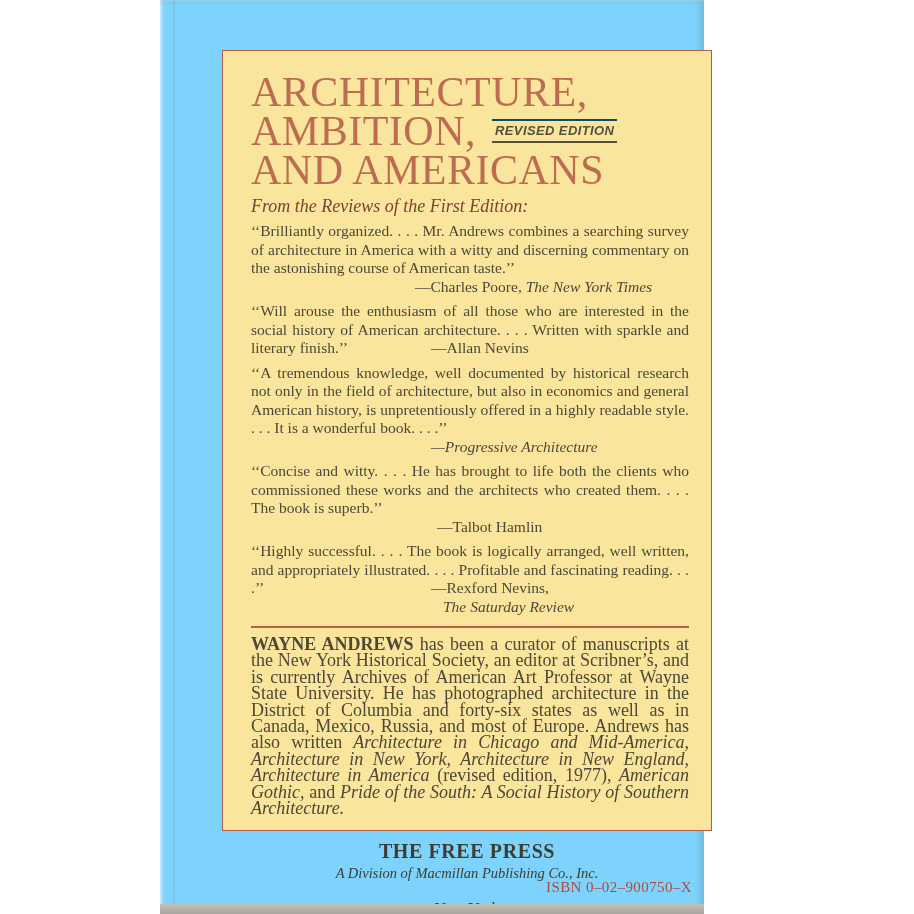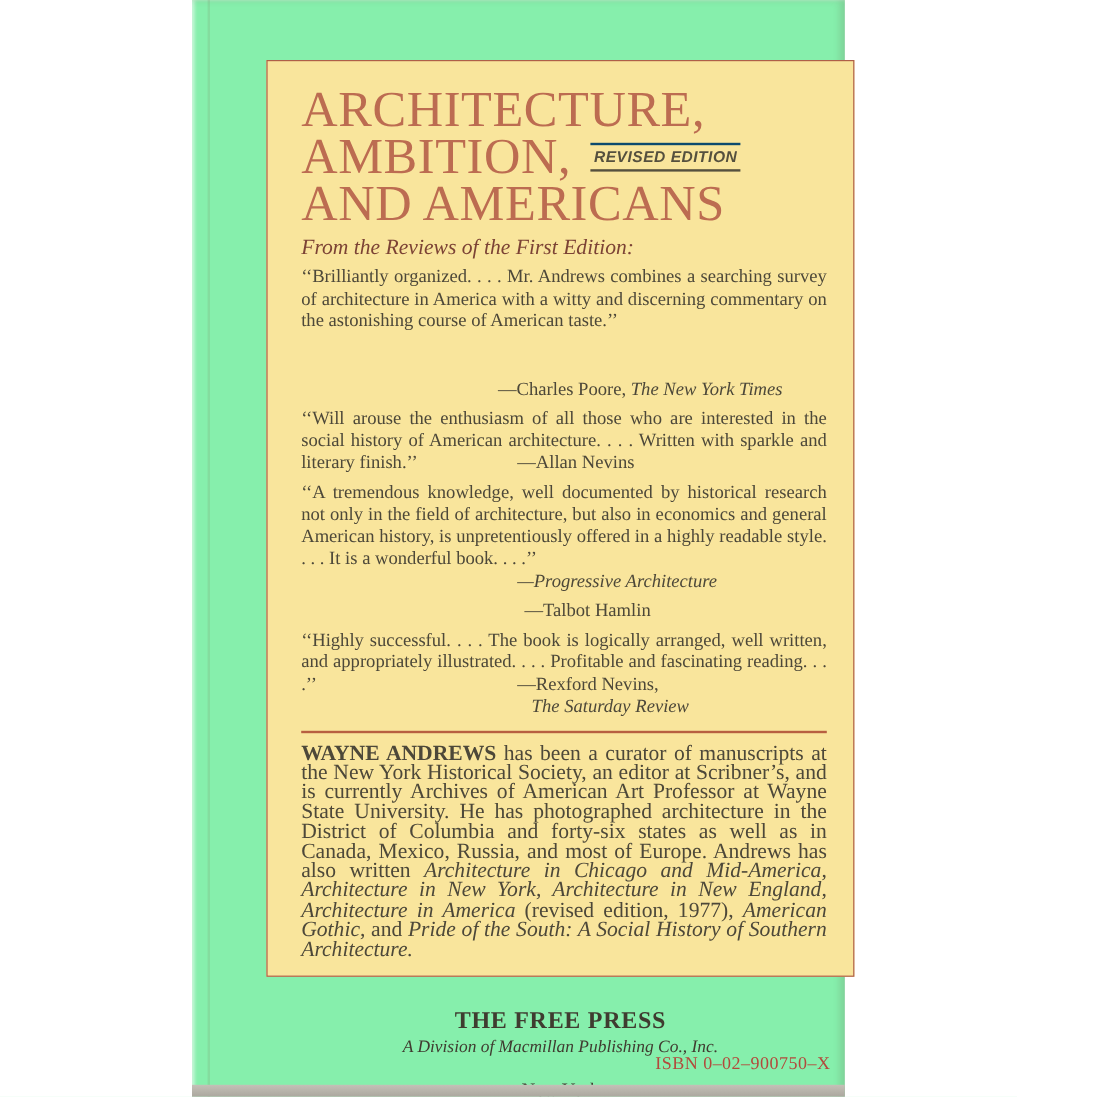--- a/index.html
+++ b/index.html
@@ -8,21 +8,21 @@
     background: #ffffff;
     font-family: "Liberation Serif", serif;
     overflow: hidden;
   }
   .page { position: relative; width: 914px; height: 914px; background: #ffffff; }
 
   
   .cover {
     position: absolute; left: 160px; top: 0;
     width: 544px; height: 914px;
-    background: #86efac;
+    background: #7dd3fc;
     box-shadow: inset -4px 0 6px rgba(90,80,60,0.18), inset 2px 0 3px rgba(255,255,255,0.6);
   }
   .crease {
     position: absolute; left: 13px; top: 0; width: 2px; height: 914px;
     background: rgba(120,108,78,0.14);
   }
 
   
   .panel {
     position: absolute; left: 62px; top: 50px;
@@ -62,21 +62,21 @@
   .quote {
     margin: 0;
     font-size: 15.5px; line-height: 18.5px;
     color: #4d4839;
     text-align: justify;
   }
   .attrib {
     font-size: 15.5px; line-height: 18.5px;
     color: #4d4839;
   }
-  .ind-164 { padding-left: 164px; margin-top: 38px; }
+  .ind-164 { padding-left: 164px; }
   .ind-180 { padding-left: 180px; }
   .ind-186 { padding-left: 186px; }
   .ind-192 { padding-left: 192px; }
   .pull-up { margin-top: -18.5px; }
 
   .rule {
     margin-top: 10px;
     height: 2px;
     background: #b75f40;
   }
@@ -139,20 +139,21 @@
         <p class="quote">‘‘Will arouse the enthusiasm of all those who are interested in the social history of American architecture. . . . Written with sparkle and literary finish.’’</p>
         <div class="attrib ind-180 pull-up"><span>—Allan Nevins</span></div>
       </div>
 
       <div class="review">
         <p class="quote">‘‘A tremendous knowledge, well documented by historical research not only in the field of architecture, but also in economics and general American history, is unpretentiously offered in a highly readable style. . . . It is a wonderful book. . . .’’</p>
         <div class="attrib ind-180"><span style="font-style: italic;">—Progressive Architecture</span></div>
       </div>
 
       <div class="review">
+        <p class="quote">‘‘Concise and witty. . . . He has brought to life both the clients who commissioned these works and the architects who created them. . . . The book is superb.’’</p>
         <div class="attrib ind-186"><span>—Talbot Hamlin</span></div>
       </div>
 
       <div class="review">
         <p class="quote">‘‘Highly successful. . . . The book is logically arranged, well written, and appropriately illustrated. . . . Profitable and fascinating reading. . . .’’</p>
         <div class="attrib ind-180 pull-up"><span>—Rexford Nevins,</span></div>
         <div class="attrib ind-192"><span style="font-style: italic;">The Saturday Review</span></div>
       </div>
 
       <div class="rule"></div>

